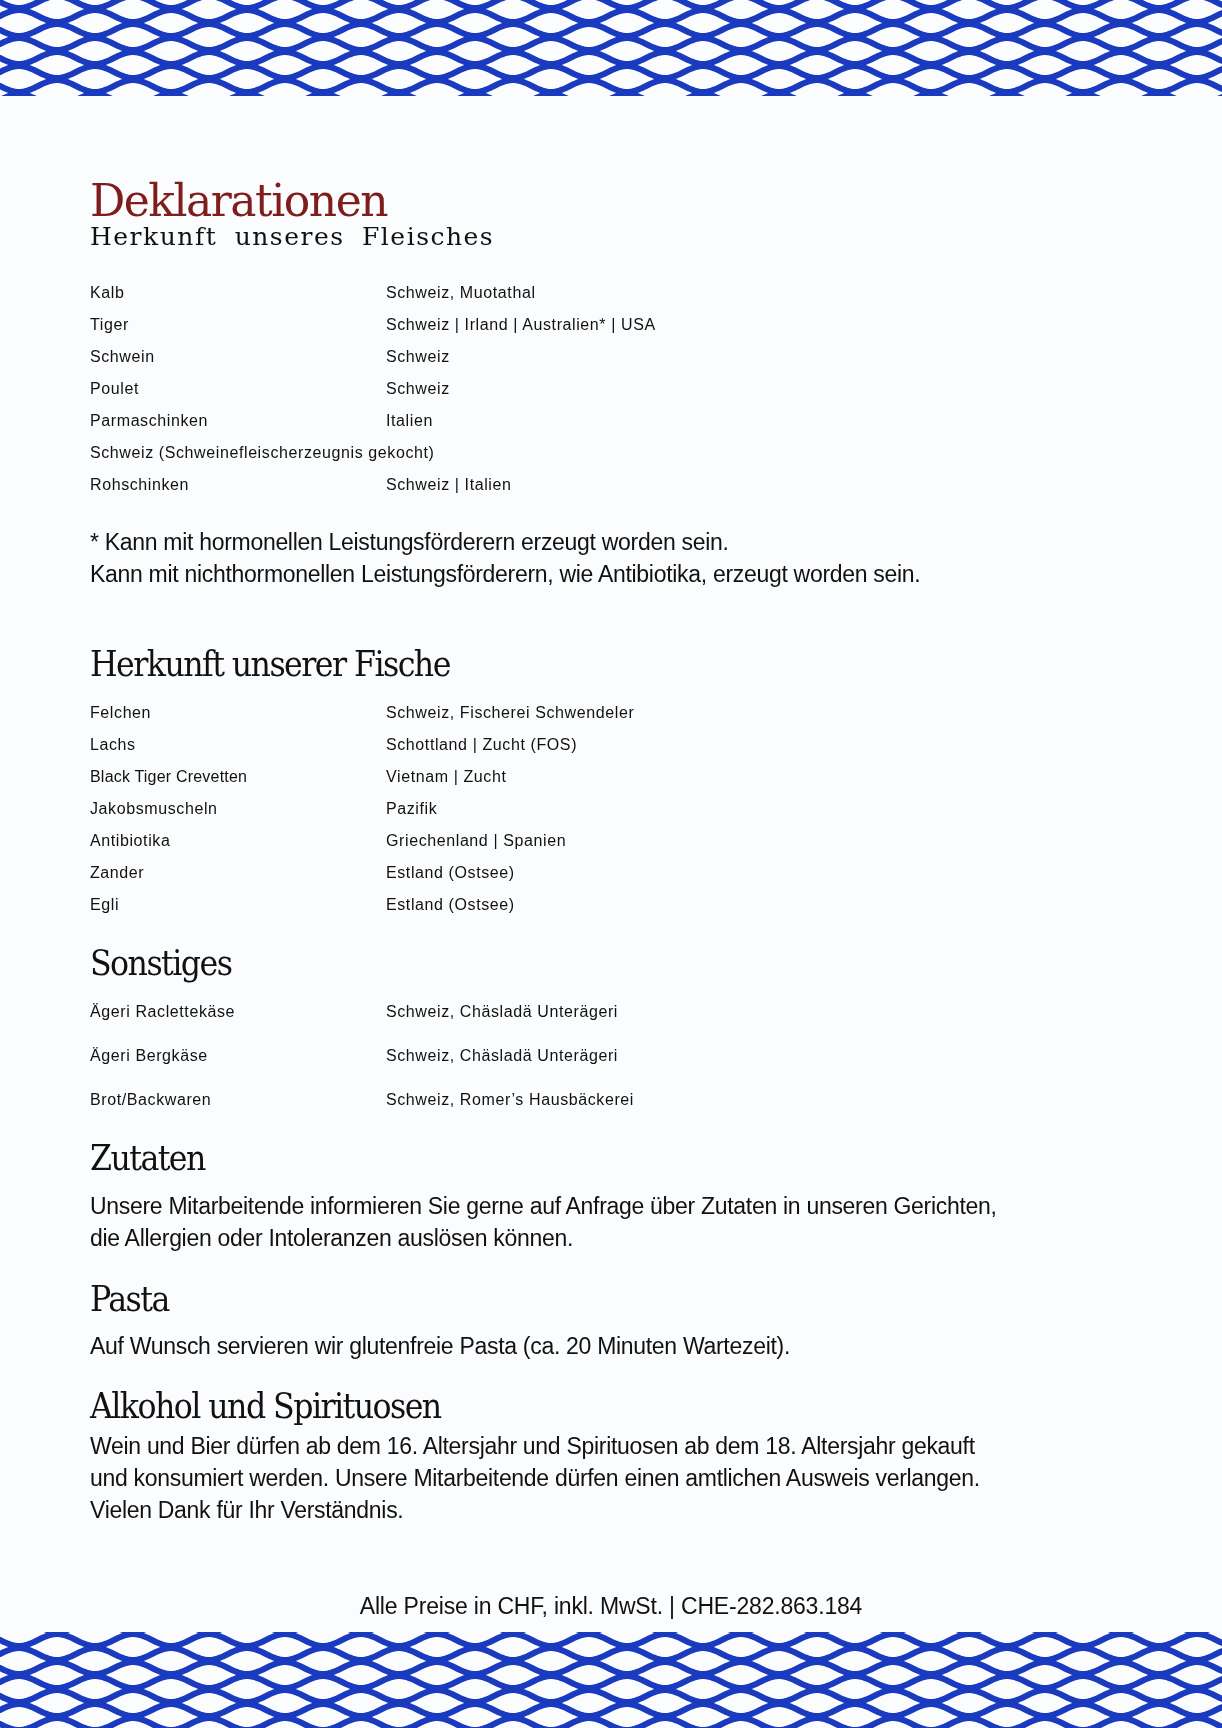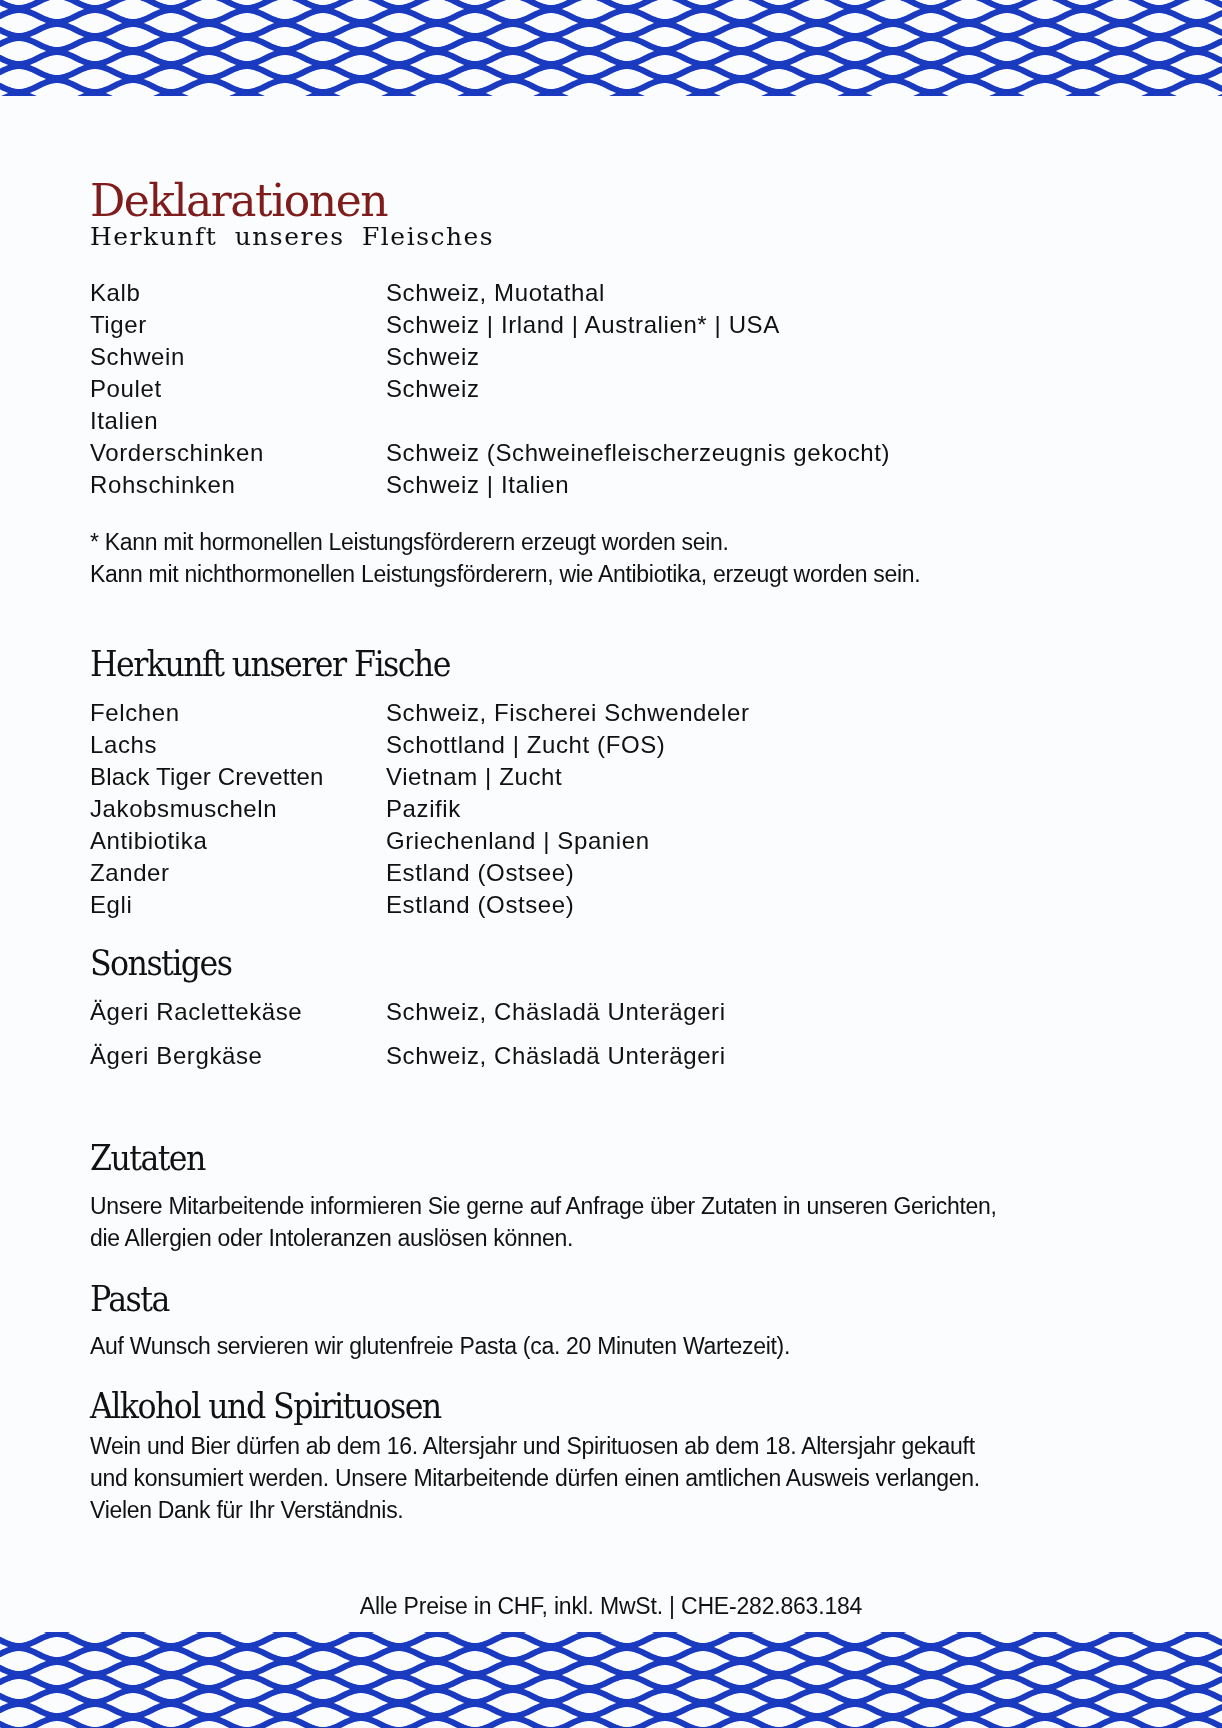--- a/index.html
+++ b/index.html
@@ -19,21 +19,21 @@
     color: #7f1d1d; line-height: 1; font-weight: normal;
   }
   .h2 {
     position: absolute; left: 0; margin: 0;
     font-family: "DejaVu Serif", serif; font-weight: normal; line-height: 1;
     color: #111;
   }
   .h2.wide { font-size: 25px; letter-spacing: 1.5px; word-spacing: 8px; }
   .h2.narrow { font-size: 36px; letter-spacing: -1.8px; transform: scaleX(0.88); transform-origin: left; }
   .rows { position: absolute; left: 0; }
-  .row { display: flex; font-size: 24px; line-height: 32px; letter-spacing: 0.6px; }
+  .row { display: flex; font-size: 16px; line-height: 32px; letter-spacing: 0.6px; }
   .row .k { width: 296px; flex: none; }
   .rows.sonst .row { line-height: 44px; }
   .para { position: absolute; left: 0; width: 920px; font-size: 23px; line-height: 32px; letter-spacing: -0.3px; }
   .footer { position: absolute; top: 1593px; left: 0; width: 1222px; text-align: center; font-size: 23px; letter-spacing: -0.2px; }
 </style>
 </head>
 <body>
 
 <div class="wave-band" id="top-band">
   <svg id="top-svg" width="1222" height="96">
@@ -65,24 +65,24 @@
       </div>
     <div class="row">
         <span class="k">Schwein</span>
         <span>Schweiz</span>
       </div>
     <div class="row">
         <span class="k">Poulet</span>
         <span>Schweiz</span>
       </div>
     <div class="row">
+        <span class="k">Parmaschinken</span>
         <span>Italien</span>
       </div>
     <div class="row">
-        <span class="k">Vorderschinken</span>
         <span>Schweiz (Schweinefleischerzeugnis gekocht)</span>
       </div>
     <div class="row">
         <span class="k">Rohschinken</span>
         <span>Schweiz | Italien</span>
       </div>
   </div>
 
   <div class="para" style="top:526px">
     <div>* Kann mit hormonellen Leistungsförderern erzeugt worden sein.</div>
@@ -124,20 +124,24 @@
   <h2 class="h2 narrow" style="top:945px">Sonstiges</h2>
   <div class="rows sonst" style="top:990px">
     <div class="row">
         <span class="k">Ägeri Raclettekäse</span>
         <span>Schweiz, Chäsladä Unterägeri</span>
       </div>
     <div class="row">
         <span class="k">Ägeri Bergkäse</span>
         <span>Schweiz, Chäsladä Unterägeri</span>
       </div>
+    <div class="row">
+        <span class="k">Brot/Backwaren</span>
+        <span>Schweiz, Romer’s Hausbäckerei</span>
+      </div>
   </div>
 
   <h2 class="h2 narrow" style="top:1140px">Zutaten</h2>
   <div class="para" style="top:1190px">Unsere Mitarbeitende informieren Sie gerne auf Anfrage über Zutaten in unseren Gerichten, die Allergien oder Intoleranzen auslösen können.</div>
 
   <h2 class="h2 narrow" style="top:1281px">Pasta</h2>
   <div class="para" style="top:1330px">Auf Wunsch servieren wir glutenfreie Pasta (ca. 20 Minuten Wartezeit).</div>
 
   <h2 class="h2 narrow" style="top:1388px">Alkohol und Spirituosen</h2>
   <div class="para" style="top:1430px">Wein und Bier dürfen ab dem 16. Altersjahr und Spirituosen ab dem 18. Altersjahr gekauft und konsumiert werden. Unsere Mitarbeitende dürfen einen amtlichen Ausweis verlangen. Vielen Dank für Ihr Verständnis.</div>

